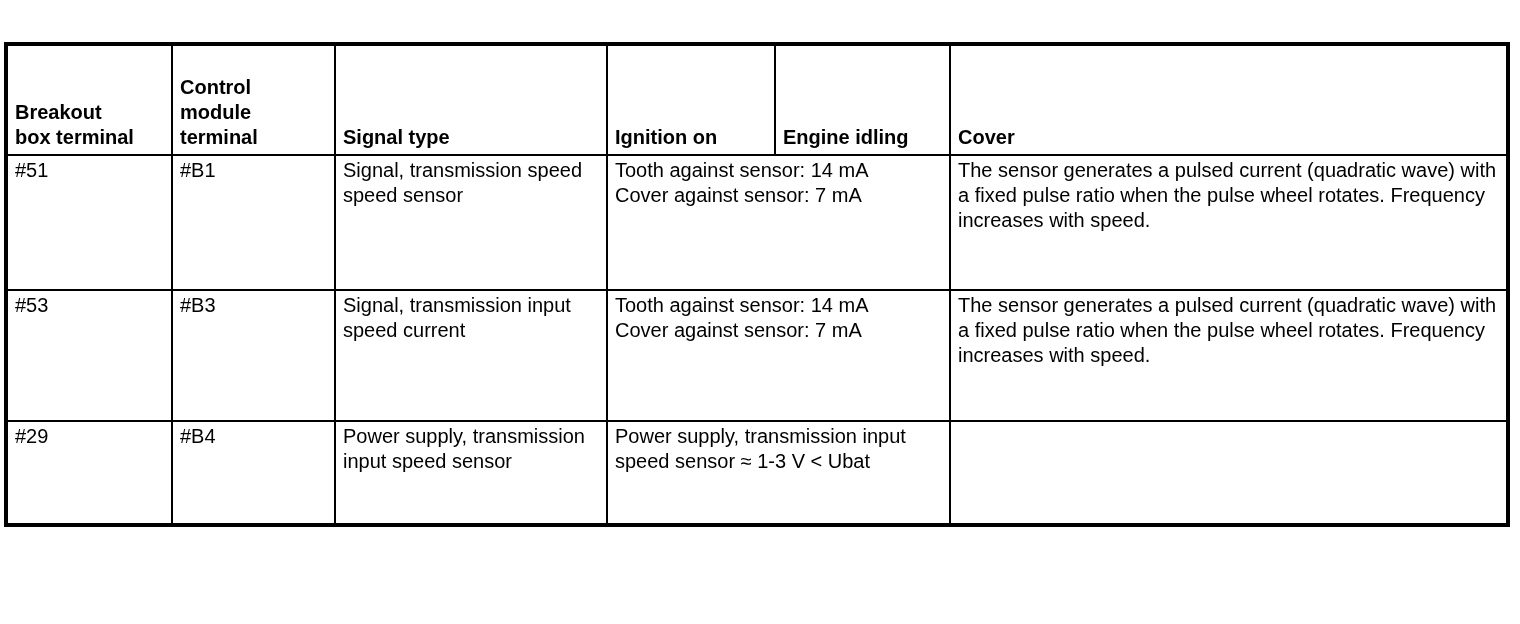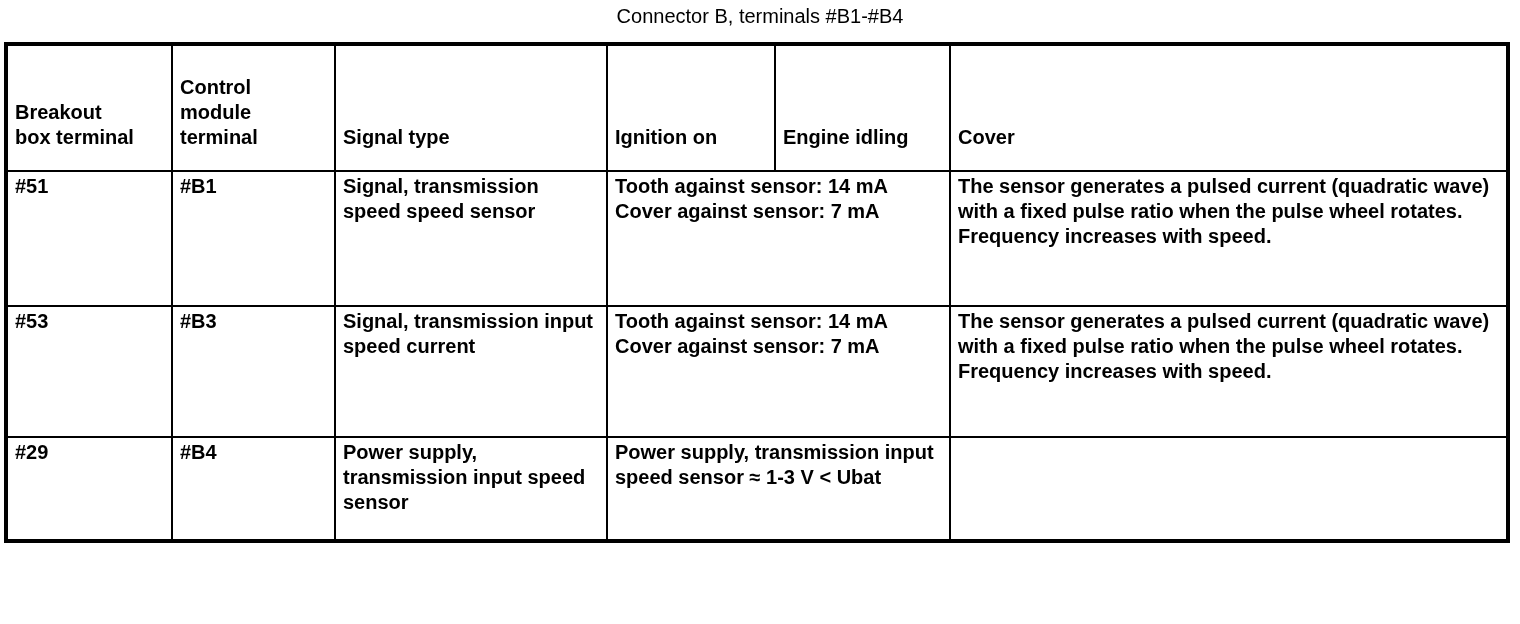--- a/index.html
+++ b/index.html
@@ -50,49 +50,48 @@
   table.spec col.c5 { width: 558px; }
 
   table.spec th,
   table.spec td {
     border: 2px solid #000000;
     padding: 2px 6px 3px 7px;
     font-size: 20px;
     line-height: 25px;
     vertical-align: top;
     text-align: left;
-    font-weight: bold;
+    font-weight: normal;
     word-wrap: break-word;
     overflow-wrap: break-word;
   }
   table.spec thead th {
     font-weight: bold;
     vertical-align: bottom;
     height: 102px;
-    padding-bottom: 20px;
+    padding-bottom: 4px;
   }
   table.spec tbody td {
     vertical-align: top;
   }
   .r1 td { height: 128px; }
   .r2 td { height: 94px; }
   .r3 td { height: 124px; }
   .r4 td { height: 96px; }
   .cell-text {
     display: block;
     white-space: pre-line;
   }
   .empty-cell { display: block; min-height: 1px; }
 </style>
 </head>
 <body>
 
 <div class="page">
 
-  <div class="caption">Connector B, terminals #B1-#B4</div>
 
   <div class="table-wrap">
     <table class="spec">
       <colgroup>
         <col class="c0">
           <col class="c1">
           <col class="c2">
           <col class="c3">
           <col class="c4">
           <col class="c5">

